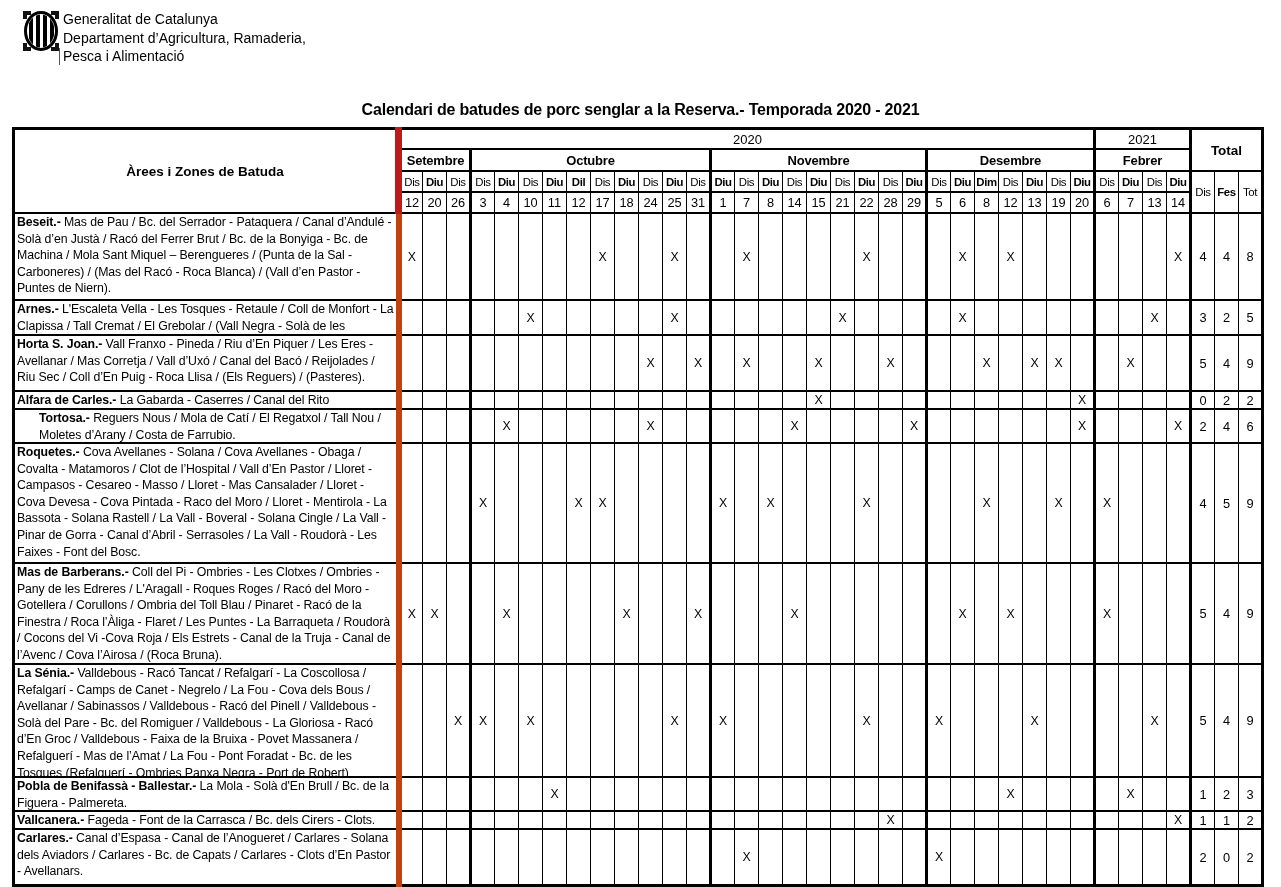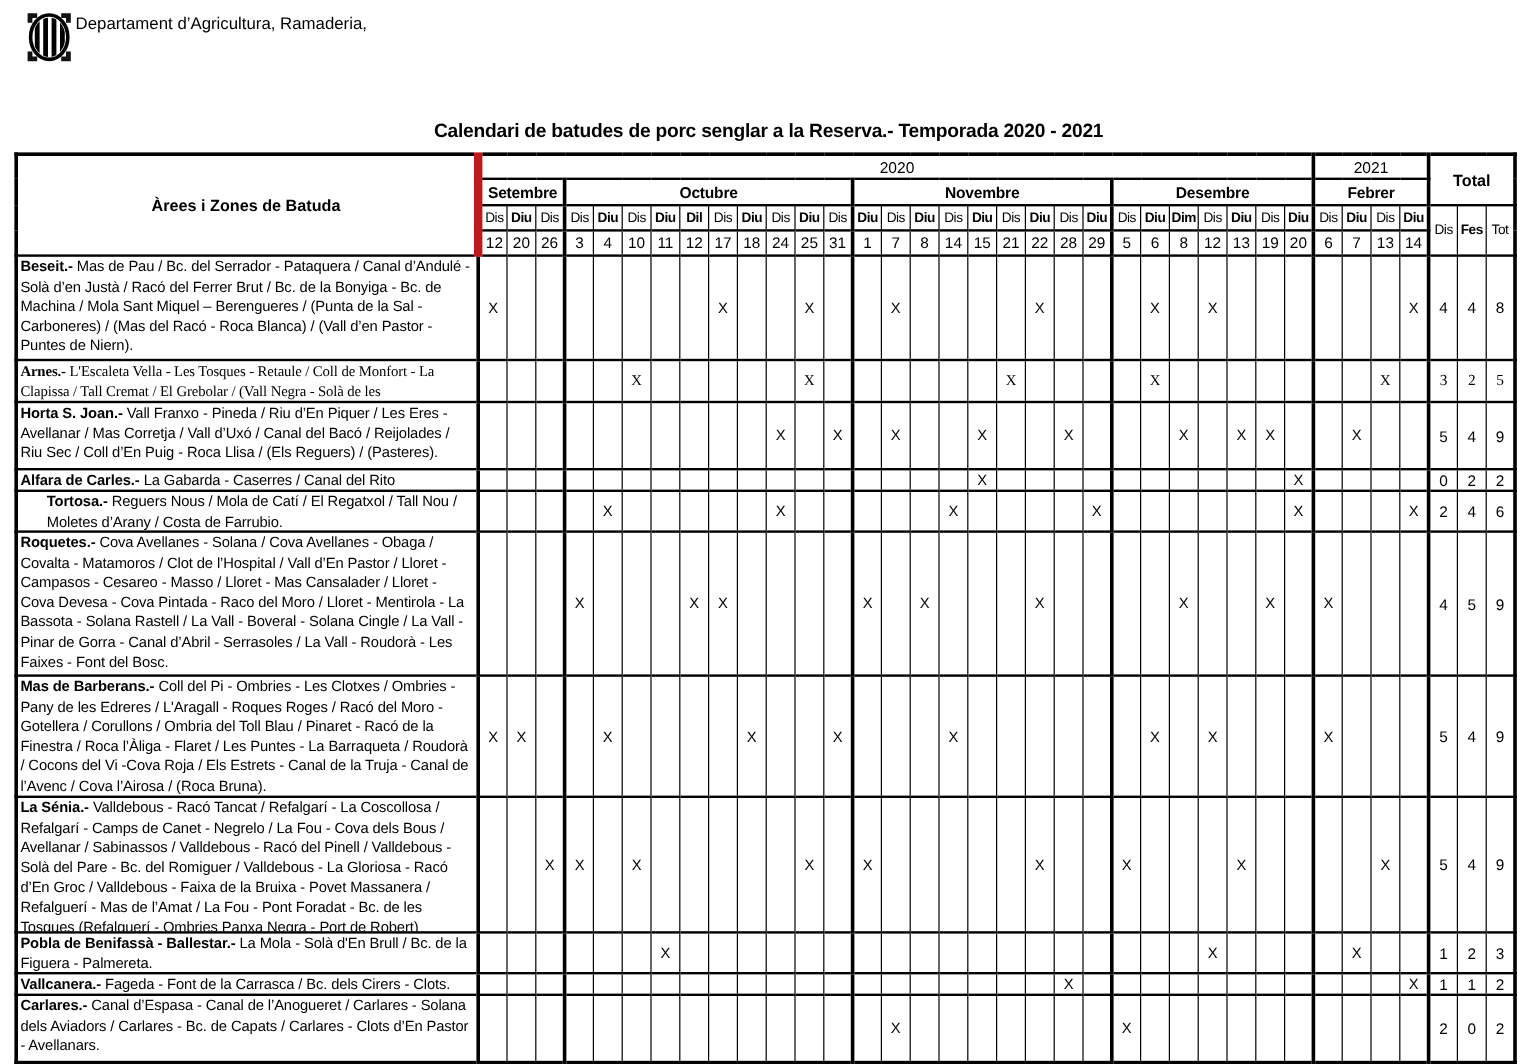--- a/index.html
+++ b/index.html
@@ -21,21 +21,21 @@
   .thickL{border-left-width:3px !important;}
   .area-h{font-size:13.5px;font-weight:bold;text-align:center;border-right:7px solid #b91c1c;}
   th.year{font-size:13px;font-weight:normal;text-align:center;height:18px;}
   th.month{font-size:13px;font-weight:bold;text-align:center;height:20px;letter-spacing:-0.2px;}
   th.dayname{font-size:11.4px;font-weight:normal;text-align:center;height:19px;letter-spacing:-0.4px;}
   th.dayname.bold{font-weight:bold;}
   th.daynum{font-size:12.8px;font-weight:normal;text-align:center;height:19px;}
   th.tot-sub{font-size:11.4px;font-weight:normal;text-align:center;letter-spacing:-0.4px;}
   th.tot-sub.bold{font-weight:bold;}
   th.total-h{font-size:13.5px;font-weight:bold;text-align:center;}
-  td.area{text-align:left;vertical-align:top;border-right:2px solid #c2410c;}
+  td.area{text-align:left;vertical-align:top;border-right:6px solid #c2410c;}
   td.area .in{padding:0 2px;font-size:12.3px;line-height:16.6px;letter-spacing:-0.1px;overflow:hidden;}
   td.area .nm{font-weight:bold;}
   td.mark{text-align:center;vertical-align:middle;font-size:12.3px;}
   td.tot{text-align:center;vertical-align:middle;font-size:12.8px;}
 </style>
 </head>
 <body>
 
 <svg class="logo" width="38" height="46" viewBox="0 0 38 46">
   <rect x="1" y="3" width="36" height="40" fill="#fff"></rect>
@@ -46,21 +46,23 @@
     </clipPath>
   <g clip-path="url(#shieldclip)">
     <rect x="7" y="5" width="4" height="36" fill="#000"></rect>
     <rect x="14" y="5" width="4" height="36" fill="#000"></rect>
     <rect x="21" y="5" width="4" height="36" fill="#000"></rect>
     <rect x="28" y="5" width="4" height="36" fill="#000"></rect>
   </g>
 </svg>
 
 <div class="org">
+  <div>Generalitat de Catalunya</div>
   <div>Departament d’Agricultura, Ramaderia,</div>
+  <div class="org-l3">Pesca i Alimentació</div>
 </div>
 
 <div class="title">Calendari de batudes de porc senglar a la Reserva.- Temporada 2020 - 2021</div>
 
 <table>
   <colgroup>
       <col class="c-area">
       <col class="c-day">
       <col class="c-day">
       <col class="c-day">
@@ -221,21 +223,21 @@
         <td class="mark"></td>
         <td class="mark"></td>
         <td class="mark thickL"></td>
         <td class="mark"></td>
         <td class="mark"></td>
         <td class="mark">X</td>
         <td class="tot thickL">4</td>
         <td class="tot">4</td>
         <td class="tot">8</td>
       </tr>
-      <tr style="height: 35px; font-family: Liberation Serif, serif;">
+      <tr style="height: 35px;">
         <td class="area">
           <div class="in" style="height: 33px;"><span class="nm">Arnes.-</span> <span>L'Escaleta Vella - Les Tosques - Retaule / Coll de Monfort - La Clapissa / Tall Cremat / El Grebolar / (Vall Negra - Solà de les</span></div>
         </td>
         <td class="mark thickL"></td>
         <td class="mark"></td>
         <td class="mark"></td>
         <td class="mark thickL"></td>
         <td class="mark"></td>
         <td class="mark">X</td>
         <td class="mark"></td>

